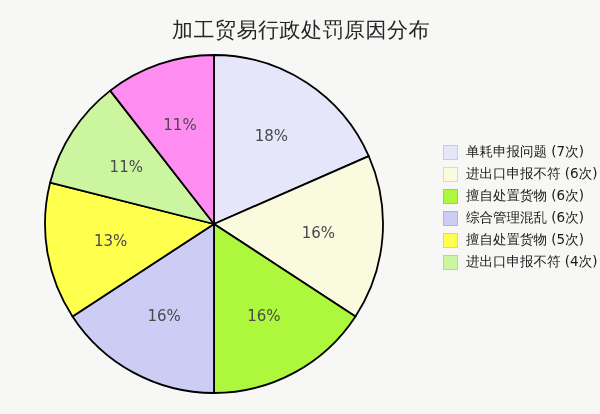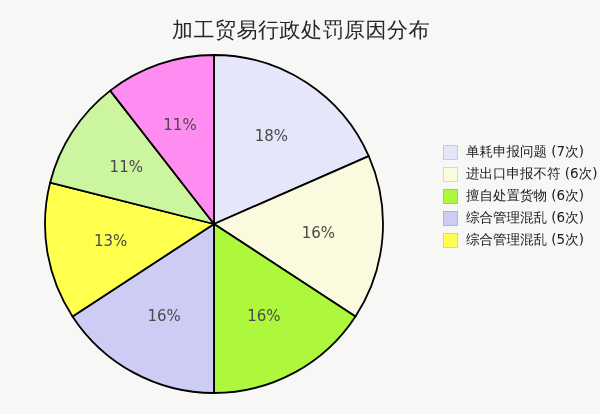--- a/index.html
+++ b/index.html
@@ -111,17 +111,21 @@
       <div class="legend-row">
         <span class="legend-swatch" style="background: rgb(173, 248, 60);"></span>
         <span class="legend-text">擅自处置货物 (6次)</span>
       </div>
       <div class="legend-row">
         <span class="legend-swatch" style="background: rgb(204, 204, 245);"></span>
         <span class="legend-text">综合管理混乱 (6次)</span>
       </div>
       <div class="legend-row">
         <span class="legend-swatch" style="background: rgb(255, 255, 77);"></span>
-        <span class="legend-text">综合管理混乱 (5次)</span>
+        <span class="legend-text">擅自处置货物 (5次)</span>
+      </div>
+      <div class="legend-row">
+        <span class="legend-swatch" style="background: rgb(204, 245, 160);"></span>
+        <span class="legend-text">进出口申报不符 (4次)</span>
       </div>
     </div>
 
 </div>
 
 </body></html>

